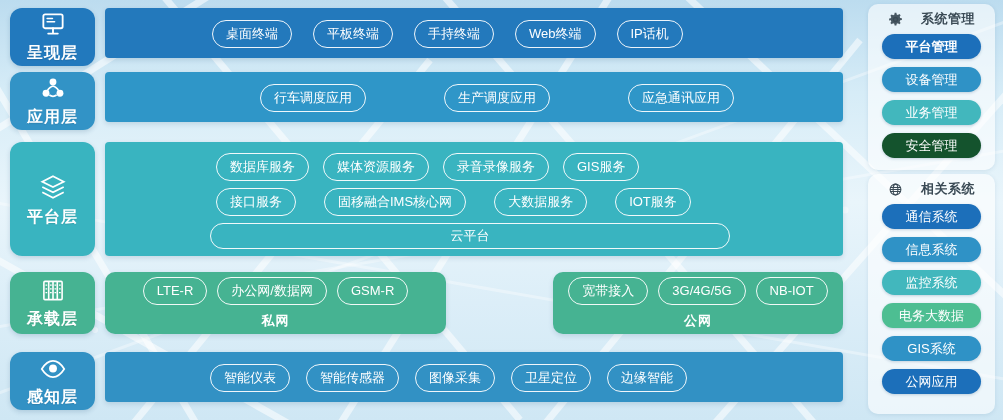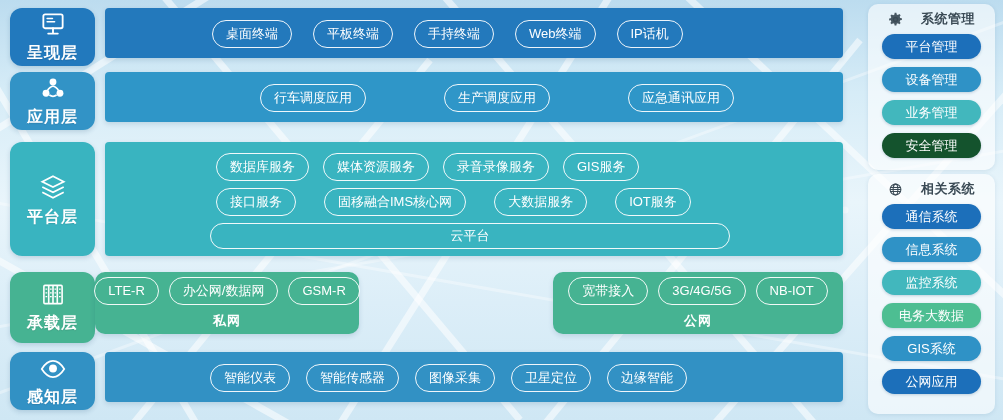--- a/index.html
+++ b/index.html
@@ -165,32 +165,32 @@
       <span class="pill">接口服务</span>
       <span class="pill">固移融合IMS核心网</span>
       <span class="pill">大数据服务</span>
       <span class="pill">IOT服务</span>
     </div>
     <div style="position:absolute;left:105px;top:81px;width:520px;">
       <span class="pill wide">云平台</span>
     </div>
   </div>
 
-  <div class="layer-label" style="top:272px;height:71px;background:#46B392;">
+  <div class="layer-label" style="top:272px;height:62px;background:#46B392;">
     <svg class="licon" viewBox="0 0 28 26" fill="none" stroke="#fff" stroke-width="1.5">
       <rect x="5.5" y="4" width="17" height="17" rx="1"></rect>
       <path d="M10 4v17M14 4v17M18 4v17"></path>
       <path d="M7 7.5h1.6M11.2 7.5h1.6M15.4 7.5h1.6M19.6 7.5h1.6
                M7 11h1.6M11.2 11h1.6M15.4 11h1.6M19.6 11h1.6
                M7 14.5h1.6M11.2 14.5h1.6M15.4 14.5h1.6M19.6 14.5h1.6" stroke-width="1.2"></path>
     </svg>
     <span class="lname">承载层</span>
   </div>
 
-  <div class="subgroup" style="left:95px;top:272px;width:264px;height:62px;">
+  <div class="subgroup" style="left:105px;top:272px;width:341px;height:62px;">
     <div class="pills">
       <span class="pill">LTE-R</span>
       <span class="pill">办公网/数据网</span>
       <span class="pill">GSM-R</span>
     </div>
     <span class="subname">私网</span>
   </div>
 
 
   <div class="subgroup" style="left:553px;top:272px;width:290px;height:62px;">
@@ -220,21 +220,21 @@
   </div>
 
   <div class="side-panel" style="top:4px;height:166px;">
     <div class="side-head">
       <svg viewBox="0 0 20 20" fill="#3a4a55">
         <path d="M10 6.4a3.6 3.6 0 1 0 0 7.2 3.6 3.6 0 0 0 0-7.2Zm0 5.4a1.8 1.8 0 1 1 0-3.6 1.8 1.8 0 0 1 0 3.6Z"></path>
         <path d="M8.8 1h2.4l.4 2.2 1.6.7 1.9-1.2 1.7 1.7-1.2 1.9.7 1.6 2.2.4v2.4l-2.2.4-.7 1.6 1.2 1.9-1.7 1.7-1.9-1.2-1.6.7-.4 2.2H8.8l-.4-2.2-1.6-.7-1.9 1.2-1.7-1.7 1.2-1.9-.7-1.6L1.5 11.2V8.8l2.2-.4.7-1.6L3.2 4.9l1.7-1.7 1.9 1.2 1.6-.7.4-2.2Z" fill-opacity=".92"></path>
       </svg>
       <span>系统管理</span>
     </div>
-    <div class="side-item" style="background:#1C6FBA;">
+    <div class="side-item" style="background:#1C6FBA;font-weight:bold;">
       <span>平台管理</span>
     </div>
     <div class="side-item" style="background:#2F92C6;">
       <span>设备管理</span>
     </div>
     <div class="side-item" style="background:#42B7BD;">
       <span>业务管理</span>
     </div>
     <div class="side-item" style="background:#14532d;">
       <span>安全管理</span>

